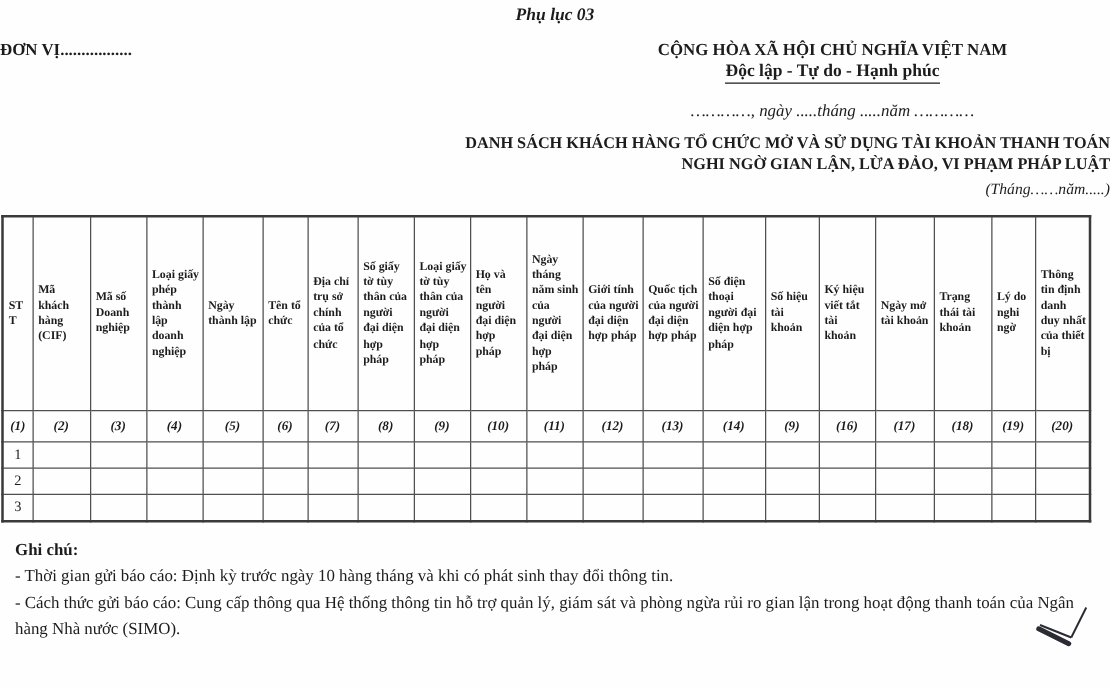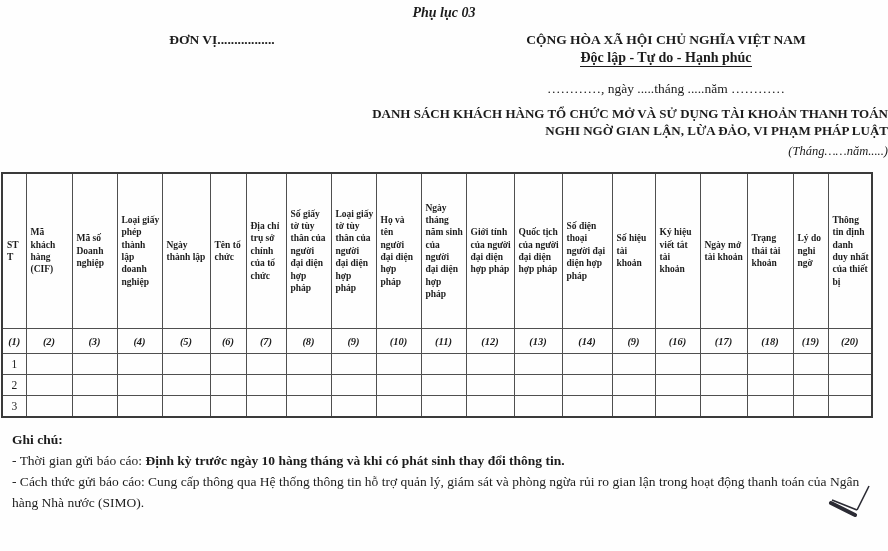--- a/index.html
+++ b/index.html
@@ -7,28 +7,28 @@
     width:888px; height:551px;
     background:#fefefe;
     font-family:"Liberation Serif","DejaVu Serif",serif;
     color:#1c1c1c;
     position:relative;
     overflow:hidden;
   }
   .appendix { text-align:center; font-weight:bold; font-size:14px; padding-top:5px;font-style:italic; }
 
   .top { display:flex; margin-top:11px; }
-  .top-left  { width:50%; text-align:center; }
+  .top-left  { width:50%; text-align:left; }
   .top-right { width:50%; text-align:center; }
   .unit      { font-weight:bold; font-size:13.5px; }
   .unit-sub  { font-style:italic; font-size:12.5px; margin-top:1px; }
   .nat       { font-weight:bold; font-size:13.5px; }
   .motto     { font-weight:bold; font-size:14px; margin-top:2px;text-align:center; }
   .motto span{ border-bottom:1.6px solid #1c1c1c; padding-bottom:1px; }
-  .date-line { font-size:13.5px; margin-top:15px; }
+  .date-line { font-style:italic; font-size:13.5px; margin-top:15px; }
 
   .title-block { text-align:right; margin-top:9px; }
   .title1 { font-weight:bold; font-size:13px; }
   .title2 { font-weight:bold; font-size:13px; margin-top:1px; }
   .period { font-style:italic; font-size:12.5px; margin-top:5px; }
 
   table.main {
     border-collapse:collapse; table-layout:fixed;
     width:870px; margin:13px 0 0 1px;
     border:2px solid #3a3a3a;
@@ -42,21 +42,21 @@
   }
   tr.numrow td {
     font-style:italic; font-weight:600; font-size:10.5px;
     text-align:center; height:22px; padding:1px;
   }
   tr.body-row td { height:20px; padding:0 2px; }
   tr.body-row td.stt { text-align:center; font-size:11.5px; }
 
   .notes { margin:12px 0 0 12px; width:858px; font-size:13.5px; line-height:1.55; }
   .notes-heading { font-weight:bold; }
-  .bold { font-weight:bold; }
+  .bold { font-weight:normal; }
 
   .pen-mark { position:absolute; left:824px; top:483px; }
 </style>
 </head>
 <body>
 
 <div class="appendix">Phụ lục 03</div>
 
 <div class="top">
   <div class="top-left">

